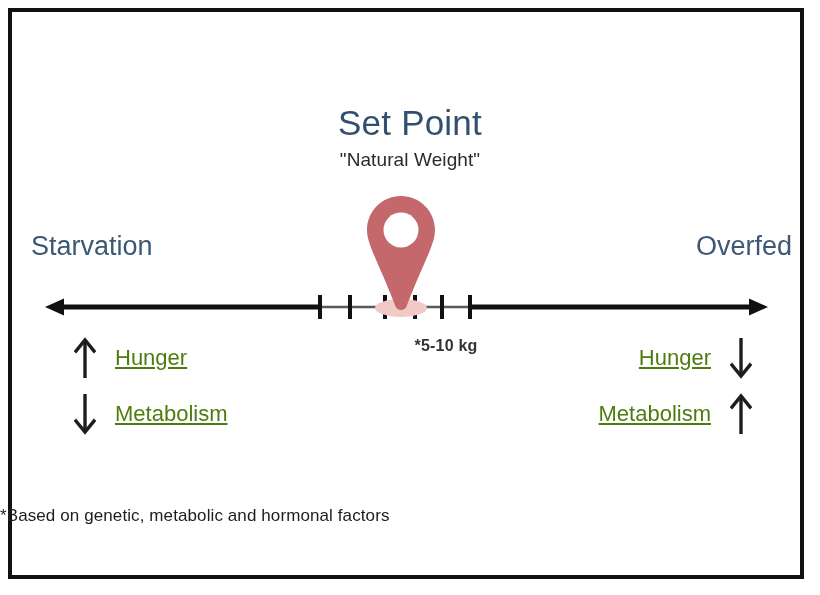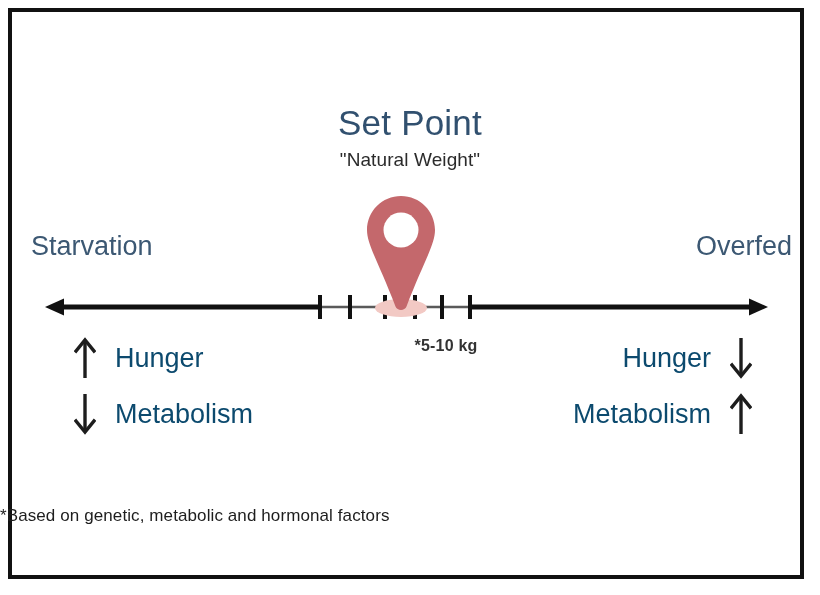--- a/index.html
+++ b/index.html
@@ -121,24 +121,25 @@
   }
   .effect-row {
     display: flex;
     align-items: center;
     height: 56px;
   }
   #effects-right .effect-row {
     justify-content: flex-end;
   }
   .effect-text {
-    font-size: 27px;
-    color: #0c4a6e;
+    font-size: 22px;
+    color: #4d7c0f;
     font-weight: 400;
     white-space: nowrap;
+    text-decoration: underline;
   }
   .arrow-glyph {
     width: 34px;
     display: flex;
     align-items: center;
     justify-content: center;
     flex: 0 0 auto;
   }
   #effects-left .arrow-glyph { margin-right: 13px; }
   #effects-right .arrow-glyph { margin-left: 13px; }

